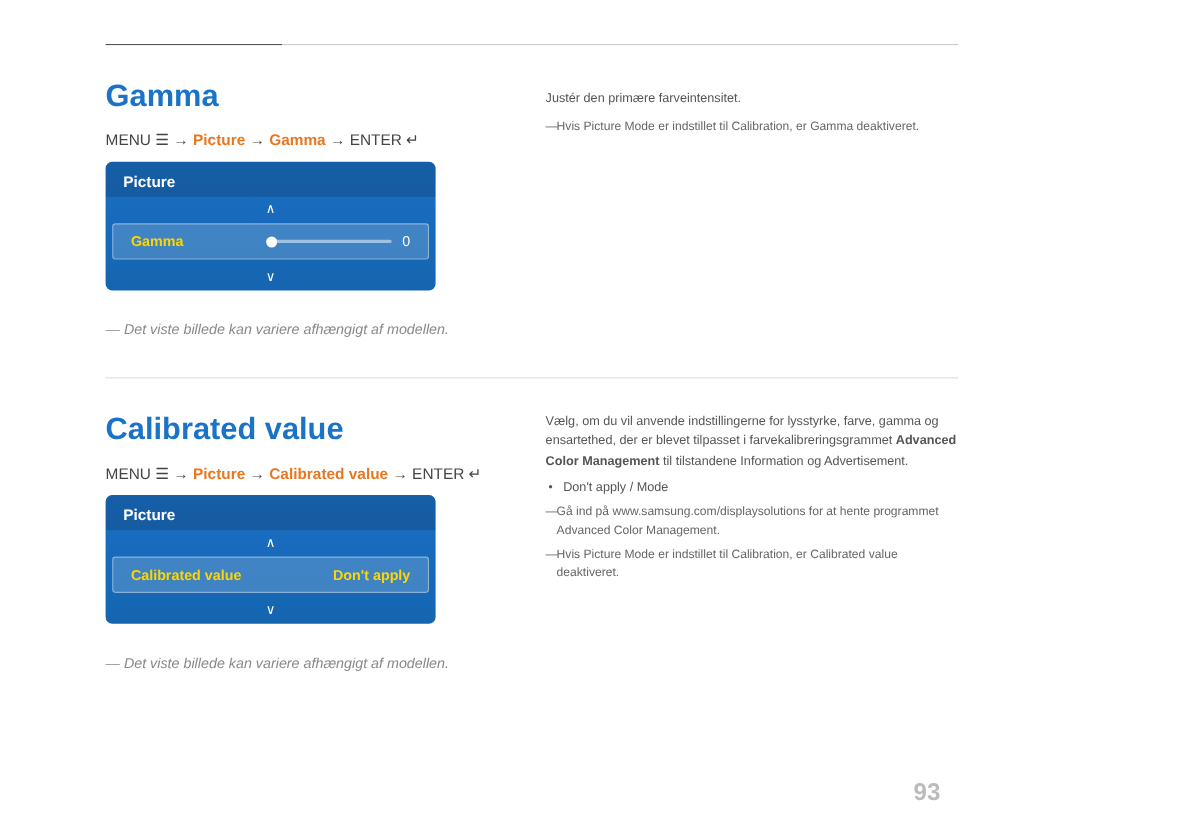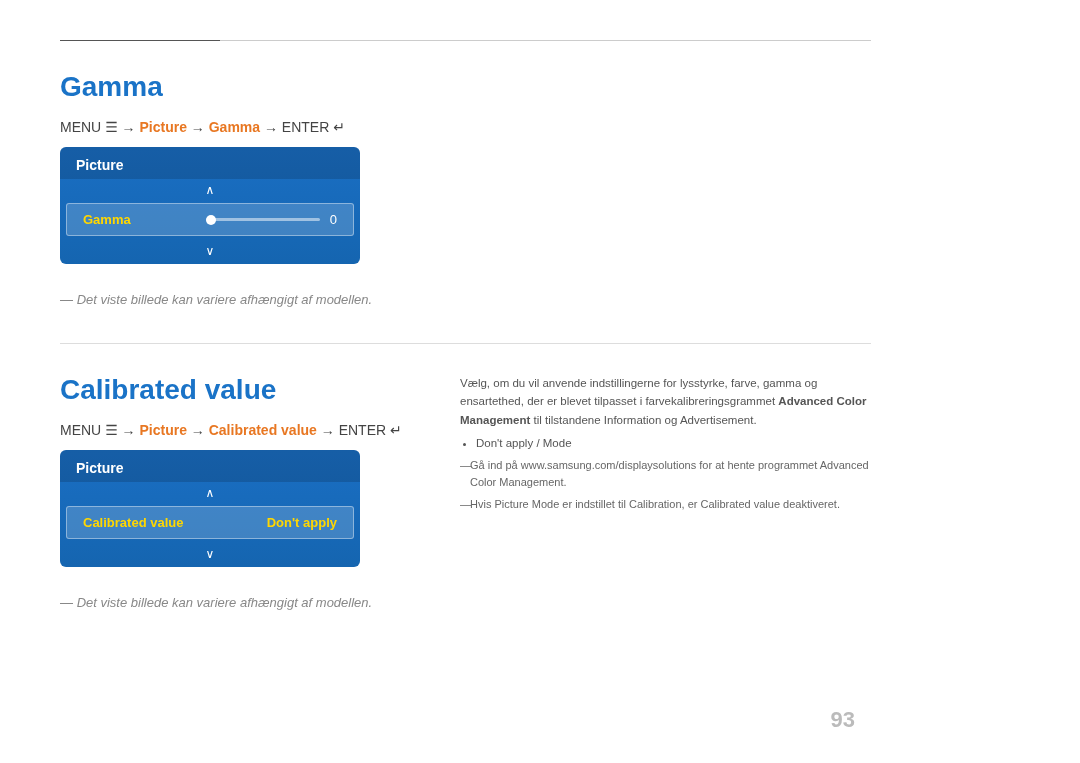--- a/index.html
+++ b/index.html
@@ -10,21 +10,21 @@
       width: 1080px;
       height: 763px;
       position: relative;
       overflow: hidden;
       color: #333;
     }
 
     .page {
       width: 931px;
       height: 763px;
-      padding: 40px 60px 40px 60px;
+      padding: 40px 60px 40px 96px;
       position: relative;
     }
 
     
     .top-divider {
       width: 100%;
       height: 1px;
       background: linear-gradient(to right, #555 160px, #ccc 160px);
       margin-bottom: 30px;
     }
@@ -246,20 +246,28 @@
           <span class="tv-row-label">Gamma</span>
           <div class="tv-slider"></div>
           <span class="tv-row-value">0</span>
         </div>
         <div class="tv-box-arrow-down">∨</div>
       </div>
 
       <div class="note">Det viste billede kan variere afhængigt af modellen.</div>
     </div>
 
+    <div class="right-col right-col-top">
+      <div class="desc-text">Justér den primære farveintensitet.</div>
+      <div class="dash-note">
+        Hvis <span class="orange">Picture Mode</span>
+        er indstillet til <span class="orange">Calibration</span>,
+        er <span class="orange">Gamma</span> deaktiveret.
+      </div>
+    </div>
   </div>
 
   <div class="mid-divider"></div>
 
   <div class="two-col">
     <div class="left-col">
 
       <div class="section-title">Calibrated value</div>
 
       <div class="menu-path">

